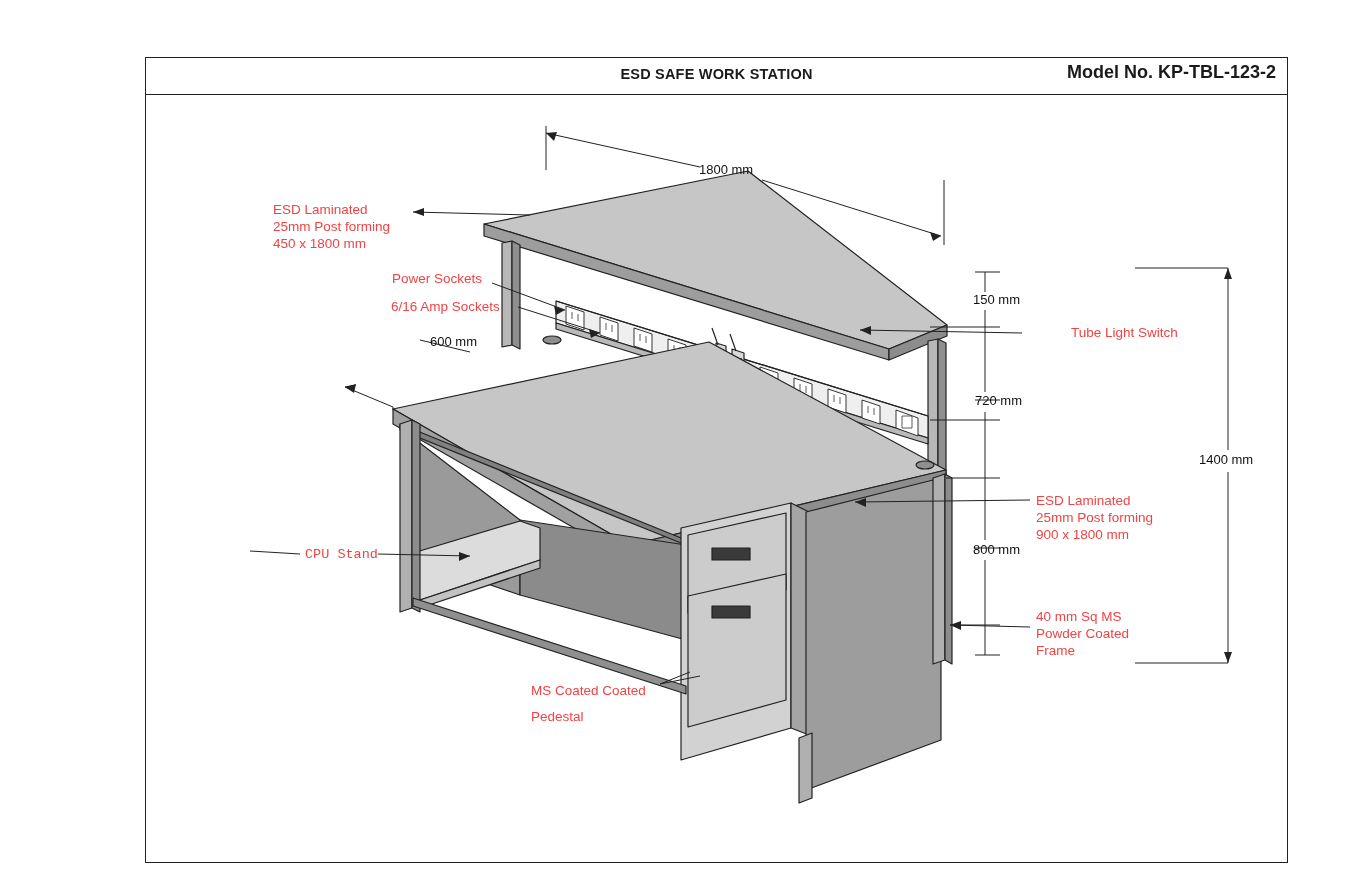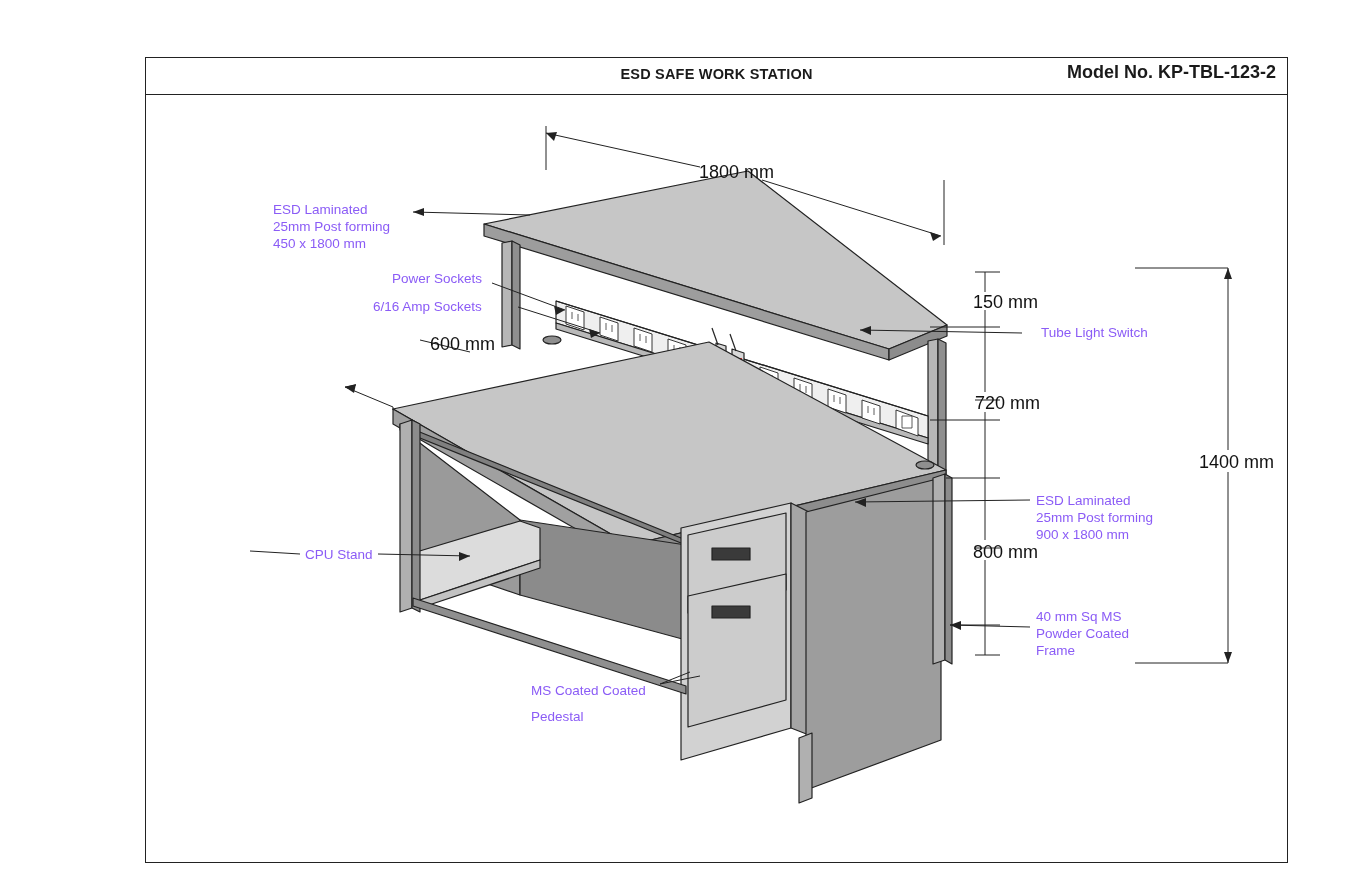--- a/index.html
+++ b/index.html
@@ -53,25 +53,25 @@
     right: 12px;
     top: 5px;
     font-size: 18px;
     font-weight: bold;
   }
   .lbl {
     position: absolute;
     font-size: 13.5px;
     line-height: 17px;
     white-space: pre-line;
-    color: #8b5cf6;
+    color: #ef4444;
   }
   .dim {
     position: absolute;
-    font-size: 18px;
+    font-size: 13px;
     color: #111;
     white-space: nowrap;
   }
   svg.draw {
     position: absolute;
     left: 0; top: 0;
     width: 1360px;
     height: 884px;
     pointer-events: none;
   }
@@ -259,26 +259,26 @@
       <line x1="1135" y1="663" x2="1228" y2="663"></line>
       <polygon points="1228,268 1224,279 1232,279" fill="#222" stroke="none"></polygon>
       <polygon points="1228,663 1224,652 1232,652" fill="#222" stroke="none"></polygon>
     </g>
   </svg>
 
   <div class="lbl" style="left:273px; top:201px;">ESD Laminated
 25mm Post forming
 450 x 1800 mm</div>
   <div class="lbl" style="left:392px; top:270px;text-align:center;">Power Sockets</div>
-  <div class="lbl" style="left:373px; top:298px;">6/16 Amp Sockets</div>
-  <div class="lbl" style="left:1041px; top:324px;">Tube Light Switch</div>
+  <div class="lbl" style="left:391px; top:298px;">6/16 Amp Sockets</div>
+  <div class="lbl" style="left:1071px; top:324px;">Tube Light Switch</div>
   <div class="lbl" style="left:1036px; top:492px;">ESD Laminated
 25mm Post forming
 900 x 1800 mm</div>
-  <div class="lbl" style="left:305px; top:546px;">CPU Stand</div>
+  <div class="lbl" style="left:305px; top:546px;font-family:Liberation Mono, monospace;">CPU Stand</div>
   <div class="lbl" style="left:1036px; top:608px;">40 mm Sq MS
 Powder Coated
 Frame</div>
   <div class="lbl" style="left:531px; top:678px; line-height:26px;">MS Coated Coated
 Pedestal</div>
 
   <div class="dim" style="left:699px; top:162px;">1800 mm</div>
   <div class="dim" style="left:430px; top:334px;">600 mm</div>
   <div class="dim" style="left:973px; top:292px;">150 mm</div>
   <div class="dim" style="left:975px; top:393px;">720 mm</div>

